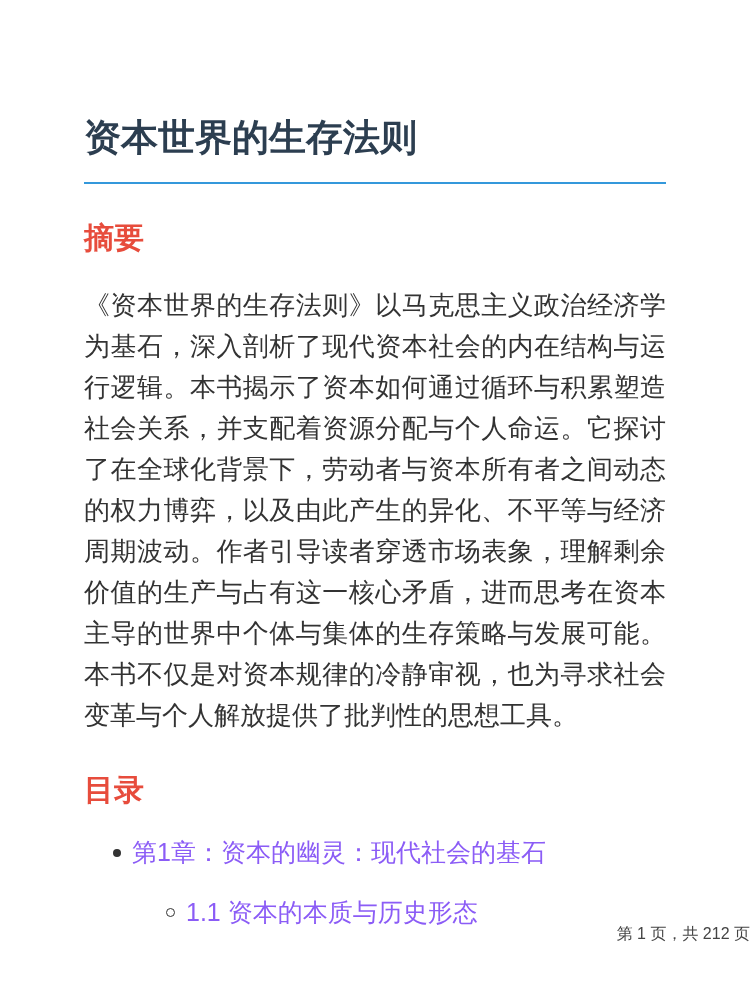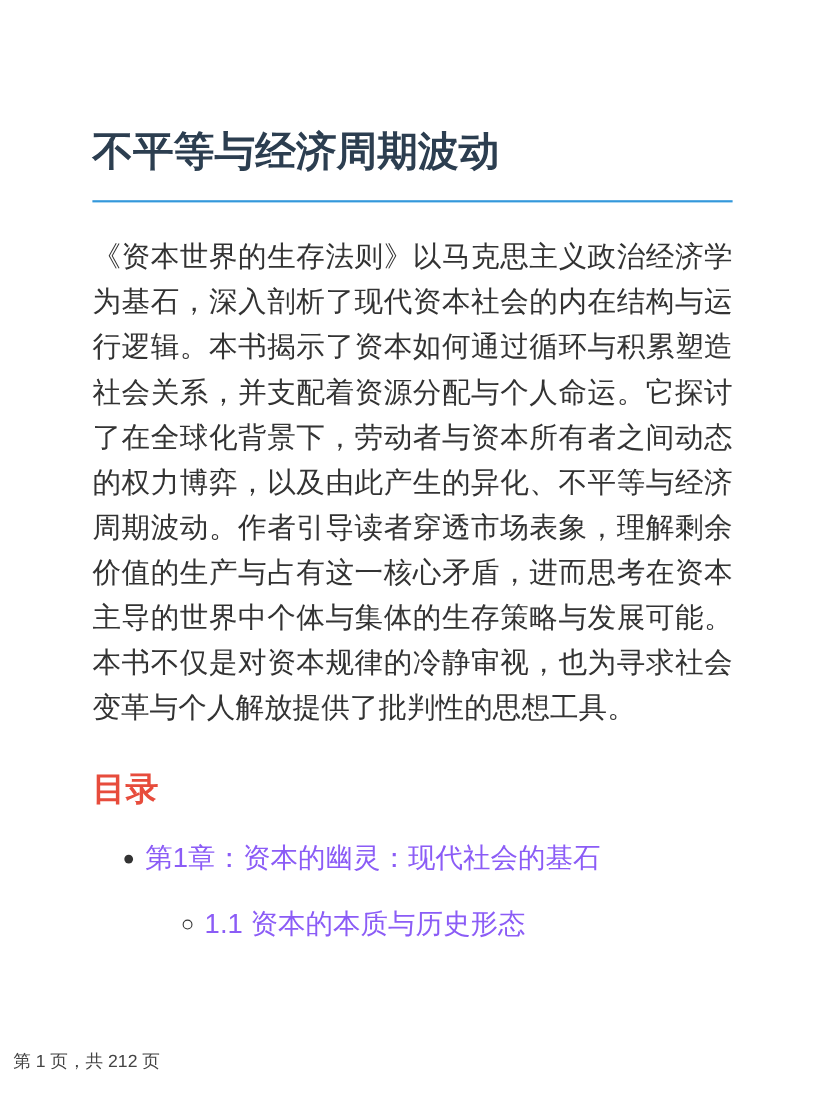--- a/index.html
+++ b/index.html
@@ -74,35 +74,36 @@
     width: 7px;
     height: 7px;
     border: 1.5px solid #333333;
     border-radius: 50%;
     background: transparent;
   }
   .page-footer {
     position: absolute;
     left: 0;
     right: 0;
-    top: 956px;
-    text-align: left;
+    top: 924px;
+    text-align: right;
     font-size: 16px;
     line-height: 1.3;
     color: #444444;
     margin-left: 12px;
   }
 </style>
 </head>
 <body>
 
 <div class="page">
 
-  <h1 class="doc-title">不平等与经济周期波动</h1>
+  <h1 class="doc-title">资本世界的生存法则</h1>
 
+  <h2 class="section-heading">摘要</h2>
 
   <p class="abstract-text">《资本世界的生存法则》以马克思主义政治经济学为基石，深入剖析了现代资本社会的内在结构与运行逻辑。本书揭示了资本如何通过循环与积累塑造社会关系，并支配着资源分配与个人命运。它探讨了在全球化背景下，劳动者与资本所有者之间动态的权力博弈，以及由此产生的异化、不平等与经济周期波动。作者引导读者穿透市场表象，理解剩余价值的生产与占有这一核心矛盾，进而思考在资本主导的世界中个体与集体的生存策略与发展可能。本书不仅是对资本规律的冷静审视，也为寻求社会变革与个人解放提供了批判性的思想工具。</p>
 
   <h2 class="section-heading">目录</h2>
 
   <ul class="toc-list">
     <li class="toc-item">
       <div class="li-row">
         <span class="bullet-disc"></span>
         <span>第1章：资本的幽灵：现代社会的基石</span>

